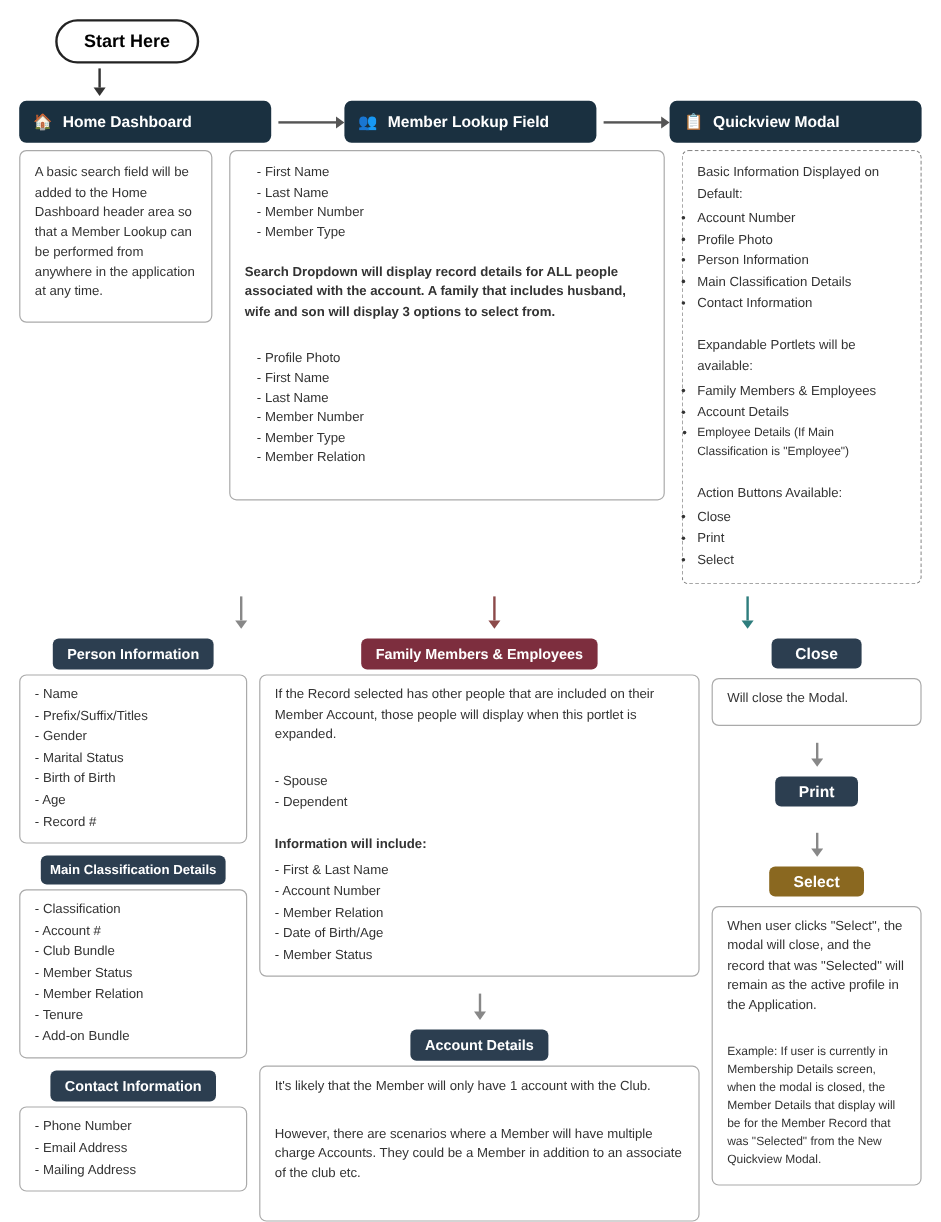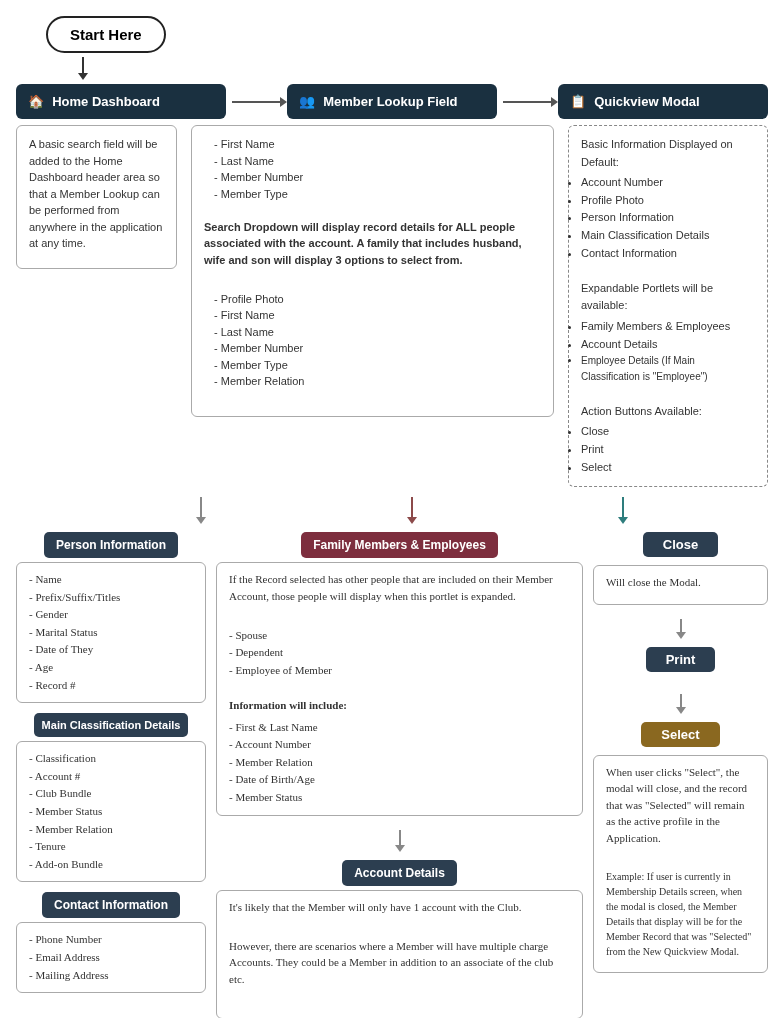--- a/index.html
+++ b/index.html
@@ -117,21 +117,20 @@
       gap: 10px;
     }
 
     .section-box {
       border: 1.5px solid #aaa;
       border-radius: 6px;
       padding: 8px 12px;
       font-size: 11px;
       color: #333;
       line-height: 1.6;
-      font-family: Liberation Serif, serif;
     }
 
     .section-box ul { list-style: none; padding-left: 0; }
     .section-box ul li::before { content: '- '; }
     .section-box p { margin-bottom: 5px; font-size: 11px; line-height: 1.5; }
     .section-box strong { font-weight: bold; }
 
     .section-wrapper {
       display: flex;
       flex-direction: column;
@@ -379,21 +378,21 @@
       <div class="section-wrapper">
         <div class="header-centered">
           <div class="section-label person-header">Person Information</div>
         </div>
         <div class="section-box">
           <ul>
             <li>Name</li>
             <li>Prefix/Suffix/Titles</li>
             <li>Gender</li>
             <li>Marital Status</li>
-            <li>Date of They</li>
+            <li>Birth of Birth</li>
             <li>Age</li>
             <li>Record #</li>
           </ul>
         </div>
       </div>
 
       <div class="section-wrapper">
         <div class="header-centered">
           <div class="section-label person-header" style="font-size:11px; padding: 6px 8px;">Main Classification Details</div>
         </div>
@@ -430,21 +429,20 @@
       <div class="section-wrapper">
         <div class="header-centered">
           <div class="section-label maroon-section-header">Family Members &amp; Employees</div>
         </div>
         <div class="section-box">
           <p>If the Record selected has other people that are included on their Member Account, those people will display when this portlet is expanded.</p>
           <br>
           <ul>
             <li>Spouse</li>
             <li>Dependent</li>
-            <li>Employee of Member</li>
           </ul>
           <br>
           <p><strong>Information will include:</strong></p>
           <ul>
             <li>First &amp; Last Name</li>
             <li>Account Number</li>
             <li>Member Relation</li>
             <li>Date of Birth/Age</li>
             <li>Member Status</li>
           </ul>

